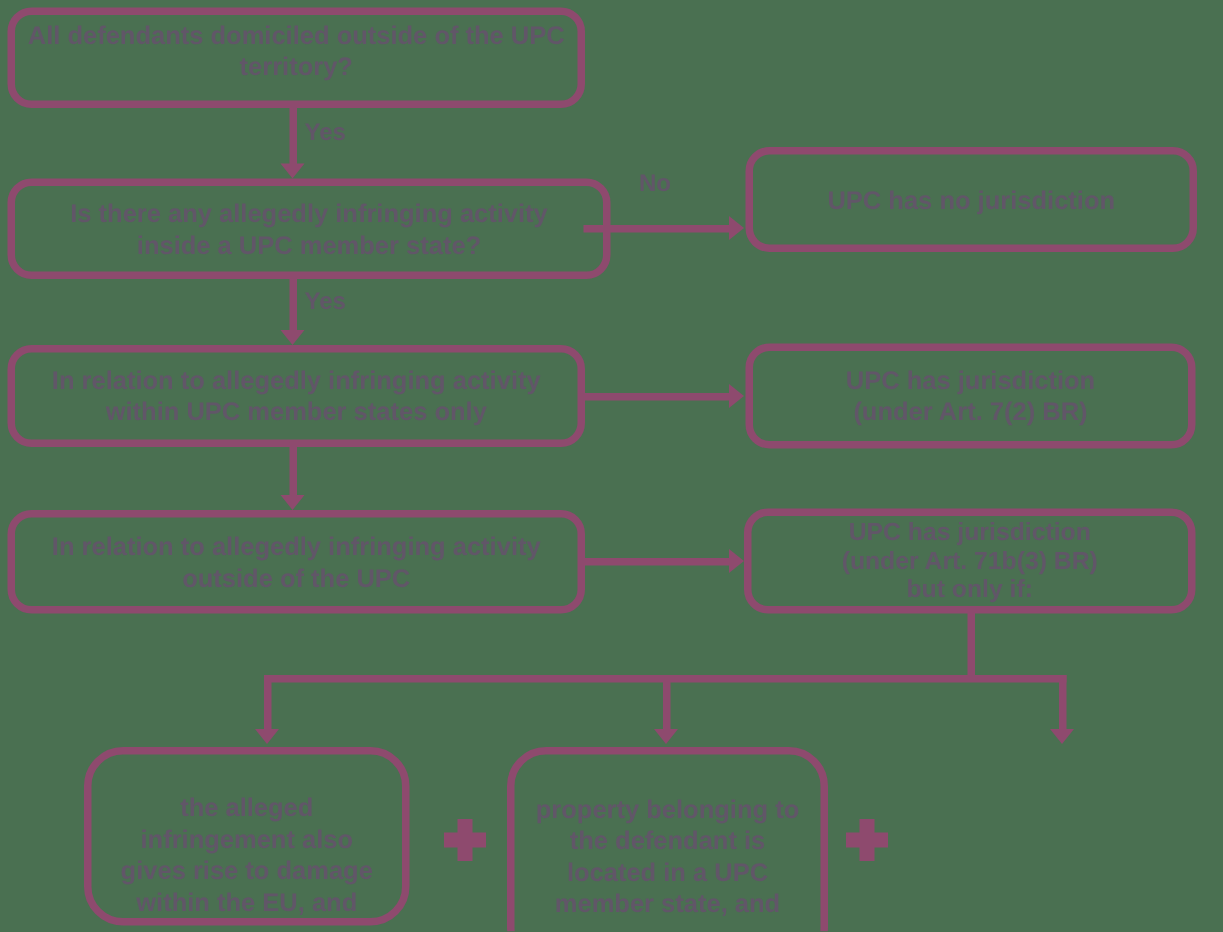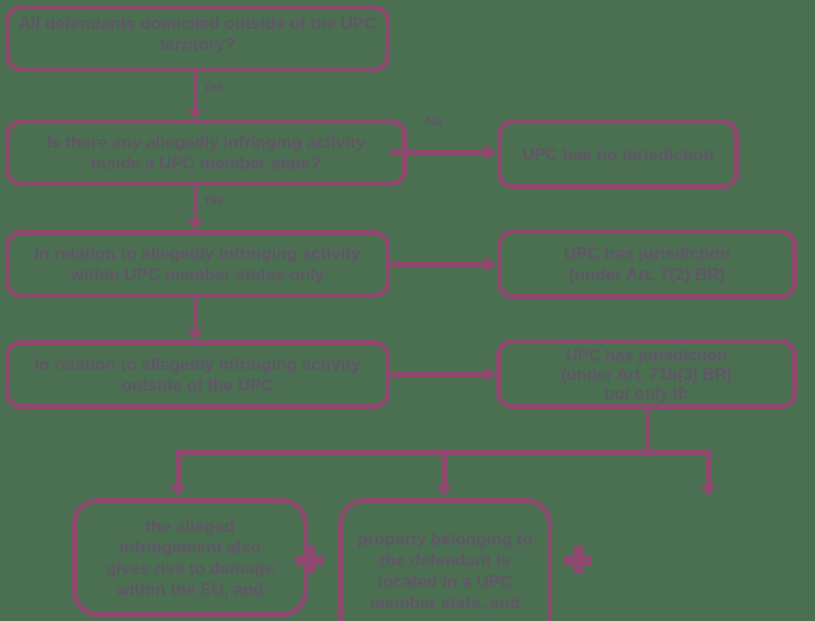--- a/index.html
+++ b/index.html
@@ -44,21 +44,21 @@
   .arrow-right{
     position:absolute;width:0;height:0;
     border-top:8px solid transparent;
     border-bottom:8px solid transparent;
     border-left:10px solid var(--stroke);
   }
   .flabel{
     position:absolute;
     color:var(--text);
     font-weight:700;
-    font-size:12px;
+    font-size:16px;
   }
   .plus{position:absolute;width:28px;height:28px;}
   .plus::before{content:"";position:absolute;left:0;top:9px;width:28px;height:10px;background:var(--stroke);}
   .plus::after{content:"";position:absolute;left:9px;top:0;width:10px;height:28px;background:var(--stroke);}
 </style>
 </head>
 <body>
 
 <div class="canvas">
 
@@ -73,21 +73,21 @@
 
   <div class="box" style="left:5px;top:119px;width:402px;height:67px;">
     <span>Is there any allegedly infringing activity
 inside a UPC member state?</span>
   </div>
 
   <div class="hline" style="left:389px;top:150px;width:97px;height:5px;"></div>
   <div class="arrow-right" style="left:486px;top:144px;"></div>
   <span class="flabel" style="left:426px;top:114px;">No</span>
 
-  <div class="box" style="left:497px;top:119px;width:242px;height:70px;">
+  <div class="box" style="left:497px;top:98px;width:301px;height:70px;">
     <span>UPC has no jurisdiction</span>
   </div>
 
   <div class="vline" style="left:193px;top:184px;width:5px;height:38px;"></div>
   <div class="arrow-down" style="left:187px;top:220px;"></div>
   <span class="flabel" style="left:203px;top:193px;">Yes</span>
 
   <div class="box" style="left:5px;top:230px;width:385px;height:68px;">
     <span>In relation to allegedly infringing activity
 within UPC member states only</span>
@@ -123,21 +123,21 @@
 
   <div class="vline" style="left:176px;top:450px;width:5px;height:36px;"></div>
   <div class="arrow-down" style="left:170px;top:486px;"></div>
 
   <div class="vline" style="left:442px;top:450px;width:5px;height:36px;"></div>
   <div class="arrow-down" style="left:436px;top:486px;"></div>
 
   <div class="vline" style="left:706px;top:450px;width:5px;height:36px;"></div>
   <div class="arrow-down" style="left:700px;top:486px;"></div>
 
-  <div class="box round" style="left:72px;top:498px;width:236px;height:119px;">
+  <div class="box round" style="left:56px;top:498px;width:217px;height:119px;align-items:flex-end;">
     <span>the alleged
 infringement also
 gives rise to damage
 within the EU, and</span>
   </div>
 
   <div class="plus" style="left:296px;top:546px;"></div>
 
   <div class="box round" style="left:338px;top:498px;width:214px;height:146px;">
     <span>property belonging to

